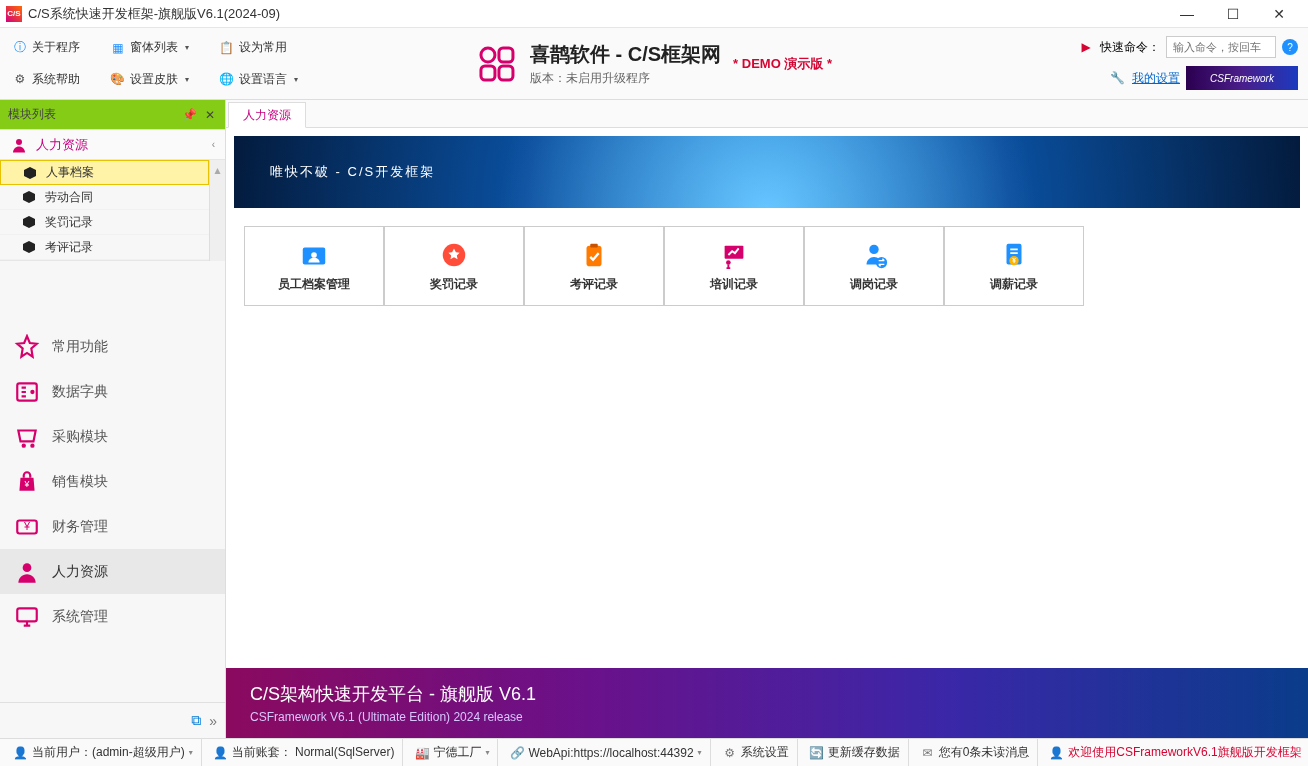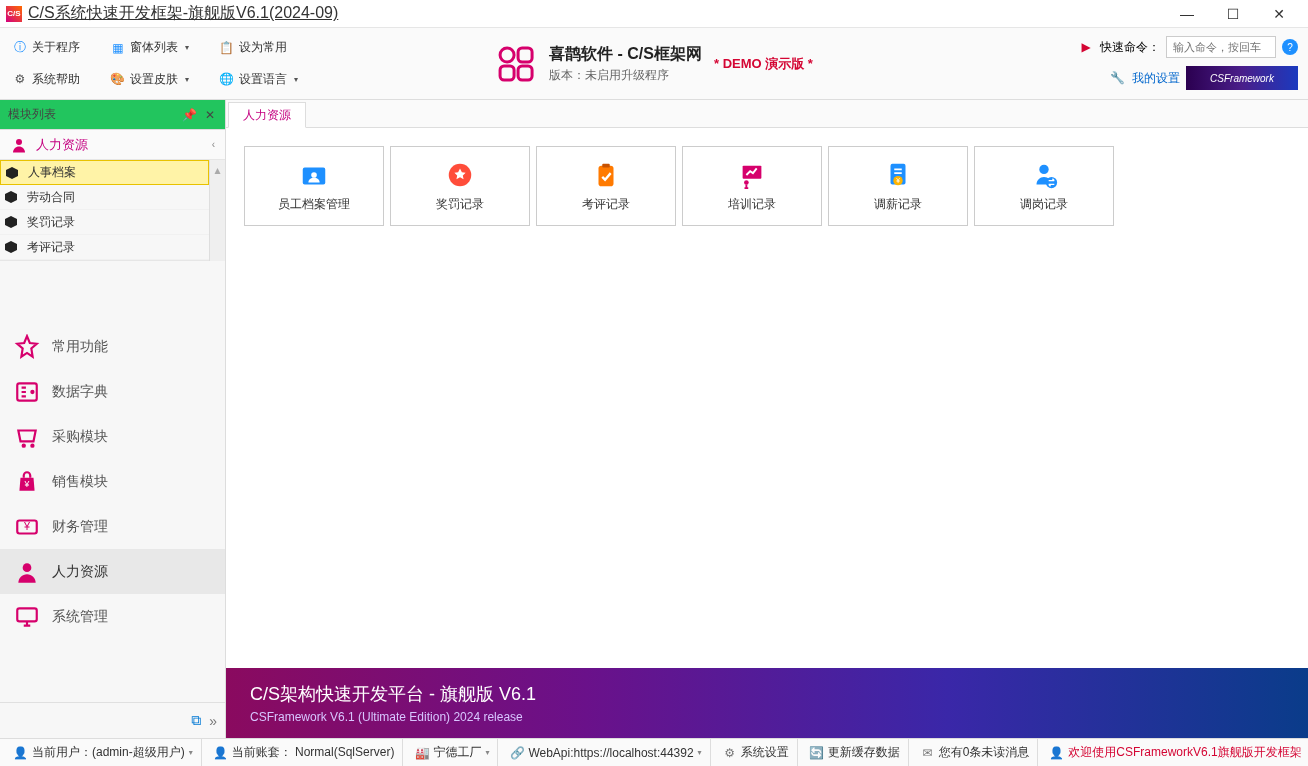--- a/index.html
+++ b/index.html
@@ -1,81 +1,81 @@
 <!DOCTYPE html>
 <html><head>
 <meta charset="utf-8">
 <style>
 * { margin:0; padding:0; box-sizing:border-box; font-family:"Microsoft YaHei","Segoe UI",Arial,sans-serif; }
 body { width:1308px; height:766px; background:#fff; font-size:12px; overflow:hidden; }
 
 
 .titlebar { height:28px; background:#fff; display:flex; align-items:center; padding:0 6px; border-bottom:1px solid #e6e6e6; }
 .titlebar .appicon { width:16px; height:16px; background:linear-gradient(45deg,#d20080,#ff6a00); margin-right:6px; display:flex; align-items:center; justify-content:center; color:#fff; font-size:8px; font-weight:bold; }
-.titlebar .title { font-size:16px; color:#333;text-decoration:underline; }
+.titlebar .title { font-size:13px; color:#333; }
 .titlebar .winbtns { margin-left:auto; display:flex; }
 .winbtn { width:46px; height:28px; display:flex; align-items:center; justify-content:center; color:#333; cursor:pointer; font-size:14px;}
 
 
 .toolbar { height:72px; background:#fafafa; border-bottom:1px solid #ddd; display:flex; align-items:stretch; padding:0; position:relative;}
 .tb-left { display:flex; flex-direction:column; padding:8px 4px; gap:8px; }
 .tb-row { display:flex; align-items:center; gap:14px; height:24px; }
 .tb-item { display:flex; align-items:center; gap:4px; color:#333; cursor:pointer; padding:2px 8px; }
 .tb-icon { width:16px; height:16px; display:flex; align-items:center; justify-content:center; font-size:12px; }
 .tb-drop::after { content:"▾"; font-size:8px; margin-left:3px; color:#555; }
 
 .tb-center { position:absolute; left:50%; transform:translateX(-50%); display:flex; align-items:center; height:100%; gap:12px; }
 .tb-logo { width:42px; height:42px; }
 .tb-logo svg{width:100%;height:100%;}
 .tb-center-text { display:flex; flex-direction:column; justify-content:center; }
-.tb-center-text .big { font-size:16px; font-weight:bold; color:#222; }
+.tb-center-text .big { font-size:20px; font-weight:bold; color:#222; }
 .tb-center-text .sml { font-size:12px; color:#666; margin-top:2px;}
 .demo-tag { color:#d40533; font-weight:bold; font-size:13px; align-self:center;}
 
 .tb-right { margin-left:auto; display:flex; flex-direction:column; padding:8px 10px; gap:8px; }
 .tb-right .row { display:flex; align-items:center; gap:6px; justify-content:flex-end; }
 .cmd-input { width:110px; height:22px; border:1px solid #ccc; padding:0 6px; font-size:11px; }
 .help-circle { width:16px; height:16px; border-radius:50%; background:#1e90ff; color:#fff; display:flex; align-items:center; justify-content:center; font-size:10px;}
-.mysettings { color:#0066cc; cursor:pointer;}
+.mysettings { color:#0066cc; text-decoration:underline; cursor:pointer;}
 .ad-box { width:112px; height:24px; background:linear-gradient(90deg,#2b0050,#4a1e8a,#1b3abf); color:#fff; font-size:10px; display:flex; align-items:center; justify-content:center; font-style:italic;}
 
 
 .layout { display:flex; height:638px; }
 
 
 .sidebar { width:226px; background:#f7f7f7; border-right:1px solid #ddd; display:flex; flex-direction:column;}
-.sb-header { height:30px; background:#22c55e; border-bottom:1px solid #ddd; display:flex; align-items:center; padding:0 8px; font-size:12px; color:#444;}
+.sb-header { height:30px; background:#84cc16; border-bottom:1px solid #ddd; display:flex; align-items:center; padding:0 8px; font-size:12px; color:#444;}
 .sb-header .pin { margin-left:auto; display:flex; gap:4px;}
 .sb-header .pin span{cursor:pointer;padding:2px;}
 .sb-group { height:30px; display:flex; align-items:center; padding:0 10px; font-size:13px; color:#c40080; cursor:pointer; border-bottom:1px solid #e6e6e6; background:#fafafa;}
 .sb-group .gicon{width:18px;height:18px;margin-right:8px;display:flex;align-items:center;justify-content:center;}
 .sb-group .caret{margin-left:auto;color:#888;font-size:10px;}
 .sb-items {border-bottom:1px solid #e6e6e6;}
-.sb-item { height:25px; display:flex; align-items:center; padding:0 10px 0 5px; font-size:12px; color:#333; cursor:pointer; border-bottom:1px solid #f1f1f1;}
+.sb-item { height:25px; display:flex; align-items:center; padding:0 10px 0 23px; font-size:12px; color:#333; cursor:pointer; border-bottom:1px solid #f1f1f1;}
 .sb-item.sel { background:#fff3a7; border:1px solid #e8c200;}
 .sb-item .cube{width:12px;height:12px;margin-right:10px;display:inline-block;}
 .sb-item .cube svg{width:100%;height:100%;}
 .sb-scroll { width:16px; background:#efefef; border-left:1px solid #dedede;}
 .sb-items-wrap{display:flex;}
 .sb-items-inner{flex:1;}
 .sb-nav { flex:1; display:flex; flex-direction:column;justify-content:center;}
 .sb-nav-item { height:45px; display:flex; align-items:center; padding:0 14px; font-size:14px; color:#555; cursor:pointer; }
 .sb-nav-item.active { background:#e8e8e8; color:#333;}
 .sb-nav-item .nicon{width:26px;height:26px;margin-right:12px;display:flex;align-items:center;justify-content:center;}
 .sb-nav-item .nicon svg{width:26px;height:26px;}
 .sb-footer { height:36px; border-top:1px solid #e0e0e0; display:flex; align-items:center; justify-content:flex-end; padding:0 8px; gap:8px;}
 .sb-footer span{color:#777;cursor:pointer;font-size:14px;}
 
 
 .content { flex:1; display:flex; flex-direction:column; background:#fff;}
 .tabs { height:28px; display:flex; align-items:flex-end; border-bottom:1px solid #ddd; padding-left:2px; background:#fafafa;}
 .tab { height:26px; padding:0 14px; display:flex; align-items:center; font-size:12px; color:#c40080; background:#fff; border:1px solid #ddd; border-bottom:1px solid #fff; margin-bottom:-1px;}
 .banner { height:72px; margin:8px 8px 0 8px; background:radial-gradient(circle at 50% 100%, #1aa8ff,#0a50a0 45%,#031b3d); position:relative; overflow:hidden; display:flex; align-items:center; padding-left:36px; color:#fff; font-size:13px; letter-spacing:2px;}
 .banner .halo{position:absolute;inset:0;background:radial-gradient(circle at 50% 120%, rgba(255,255,255,.35),transparent 50%);}
-.tiles { padding:18px 18px; display:grid; grid-template-columns:repeat(auto-fill,140px); gap:6px; align-content:start;}
+.tiles { padding:18px 18px; display:grid; grid-template-columns:repeat(auto-fill,140px); align-content:start;font-weight:bold;}
 .tile { width:140px; height:80px; border:1px solid #ccc; background:#fff; display:flex; flex-direction:column; align-items:center; justify-content:center; gap:6px; cursor:pointer;}
 .tile .ticon{width:30px;height:30px;}
 .tile .ticon svg{width:100%;height:100%;}
 .tile .tlabel{font-size:12px;color:#333;}
 
 .footer-banner{height:70px;background:linear-gradient(90deg,#8a0a5f,#6a118a,#3a27a8,#0a3c8a);color:#fff;padding:12px 24px;display:flex;flex-direction:column;justify-content:center;margin-top:auto;}
 .footer-banner .fb1{font-size:18px;}
 .footer-banner .fb2{font-size:12px;color:#d8c6ff;margin-top:4px;}
 
 
@@ -283,20 +283,24 @@
       <span>»</span>
     </div>
   </div>
 
   <div class="content">
     <div class="tabs">
       <div class="tab">
           <span>人力资源</span>
         </div>
     </div>
+    <div class="banner">
+      <div class="halo"></div>
+      <span style="position:relative">唯快不破 - C/S开发框架</span>
+    </div>
     <div class="tiles">
       <div class="tile">
           <span class="ticon"><svg viewBox="0 0 32 32">
               <rect x="4" y="8" width="24" height="18" rx="2" fill="#1e90ff"></rect>
               <circle cx="16" cy="16" r="3" fill="#fff"></circle>
               <path d="M10 24c0-3 2.7-5 6-5s6 2 6 5" fill="#fff"></path>
             </svg></span>
           <span class="tlabel">员工档案管理</span>
         </div>
       <div class="tile">
@@ -318,36 +322,36 @@
           <span class="ticon"><svg viewBox="0 0 32 32">
               <rect x="6" y="6" width="20" height="14" rx="1" fill="#d6006c"></rect>
               <path d="M10 16l4-4 3 2 4-5" stroke="#fff" stroke-width="2" fill="none"></path>
               <circle cx="10" cy="24" r="2.5" fill="#d6006c"></circle>
               <path d="M10 26v4M8 30h4" stroke="#d6006c" stroke-width="2"></path>
             </svg></span>
           <span class="tlabel">培训记录</span>
         </div>
       <div class="tile">
           <span class="ticon"><svg viewBox="0 0 32 32">
+              <circle cx="16" cy="10" r="5" fill="#1e90ff"></circle>
+              <path d="M8 26c0-4.4 3.6-8 8-8s8 3.6 8 8" fill="#1e90ff"></path>
+              <circle cx="24" cy="24" r="6" fill="#1e90ff"></circle>
+              <path d="M21 22h6M21 26h6M27 22l-2-2M21 26l2 2" stroke="#fff" stroke-width="1.5" fill="none"></path>
+            </svg></span>
+          <span class="tlabel">调岗记录</span>
+        </div>
+      <div class="tile">
+          <span class="ticon"><svg viewBox="0 0 32 32">
               <rect x="8" y="4" width="16" height="22" rx="2" fill="#1e90ff"></rect>
               <path d="M12 10h8M12 14h8" stroke="#fff" stroke-width="2"></path>
               <circle cx="16" cy="22" r="5" fill="#ffb400"></circle>
               <text x="16" y="25" text-anchor="middle" fill="#fff" font-size="7">¥</text>
             </svg></span>
           <span class="tlabel">调薪记录</span>
         </div>
-      <div class="tile">
-          <span class="ticon"><svg viewBox="0 0 32 32">
-              <circle cx="16" cy="10" r="5" fill="#1e90ff"></circle>
-              <path d="M8 26c0-4.4 3.6-8 8-8s8 3.6 8 8" fill="#1e90ff"></path>
-              <circle cx="24" cy="24" r="6" fill="#1e90ff"></circle>
-              <path d="M21 22h6M21 26h6M27 22l-2-2M21 26l2 2" stroke="#fff" stroke-width="1.5" fill="none"></path>
-            </svg></span>
-          <span class="tlabel">调岗记录</span>
-        </div>
     </div>
     <div class="footer-banner">
       <div class="fb1">C/S架构快速开发平台 - 旗舰版 V6.1</div>
       <div class="fb2">CSFramework V6.1 (Ultimate Edition) 2024 release</div>
     </div>
   </div>
 </div>
 
 <div class="statusbar">
   <div class="seg">

